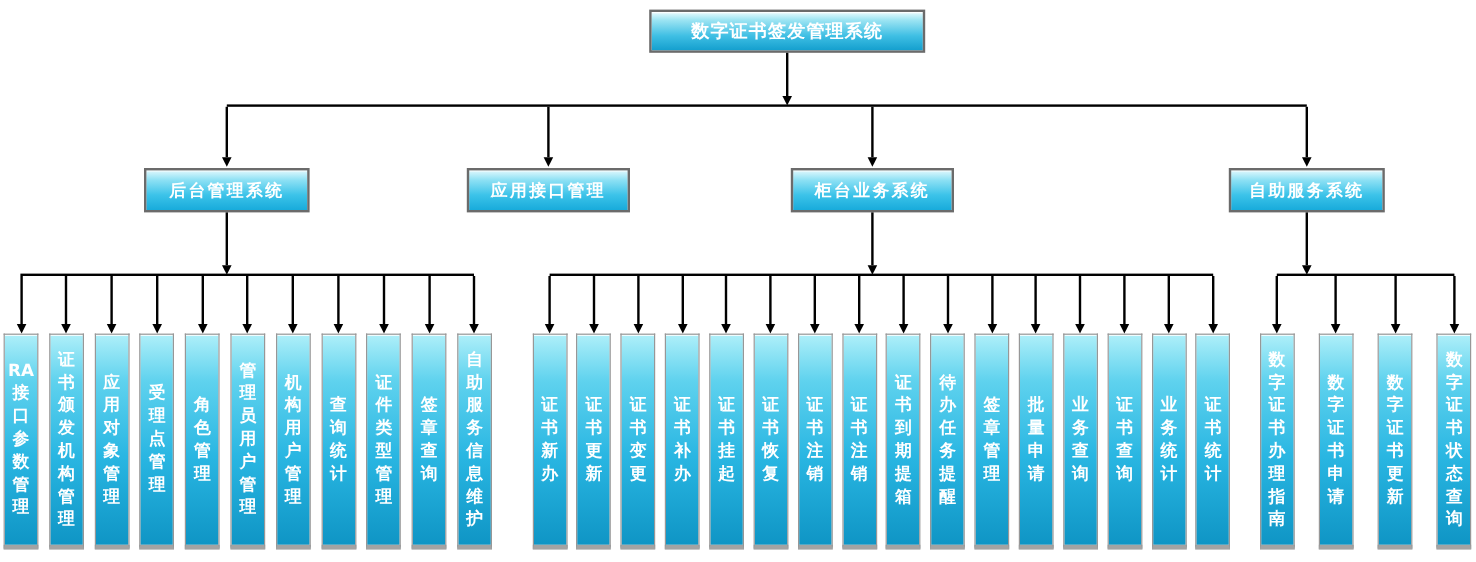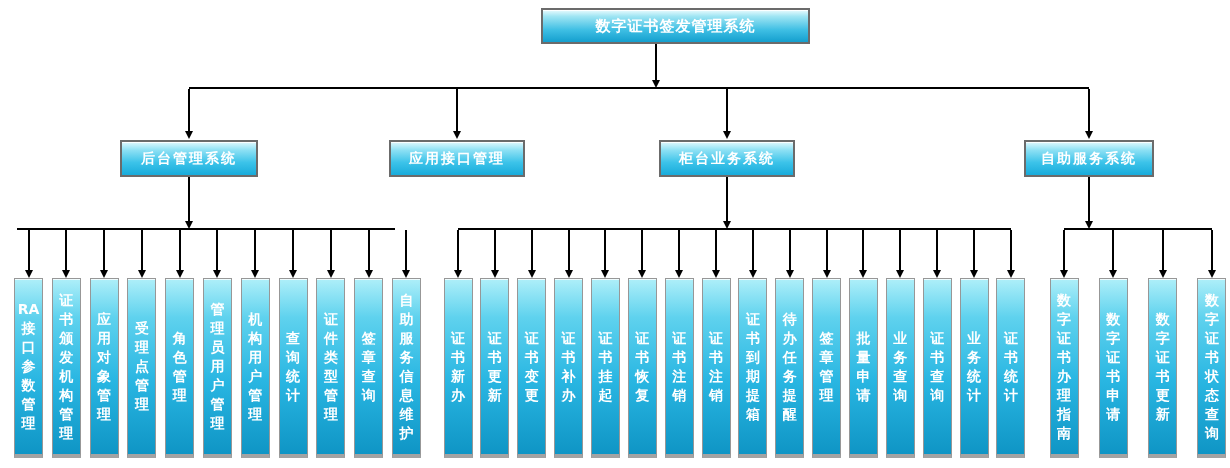--- a/index.html
+++ b/index.html
@@ -36,21 +36,21 @@
         border-left:4px solid transparent;border-right:4px solid transparent;border-top:8px solid #000;}
   .vlabel{display:flex;flex-direction:column;align-items:center;color:#fff;
         font-weight:bold;font-size:14px;}
   .vlabel span{display:block;line-height:19px;text-align:center;white-space:nowrap;}
 </style>
 </head>
 <body>
 
 <div class="canvas">
 
-  <div class="node root" style="left:541px;top:8px;width:269px;height:36px">
+  <div class="node root" style="left:541px;top:8px;width:230px;height:36px">
     <span>数字证书签发管理系统</span>
   </div>
 
   <div class="vline" style="left:655px;top:44px;height:36px"></div>
   <div class="tri" style="left:652px;top:80px"></div>
   <div class="hline" style="left:189px;top:87px;width:900px"></div>
 
   <div class="vline" style="left:188px;top:89px;height:42px"></div>
   <div class="tri" style="left:185px;top:131px"></div>
   <div class="vline" style="left:456px;top:89px;height:42px"></div>
@@ -78,21 +78,21 @@
   <div class="hline" style="left:17px;top:228px;width:378px"></div>
 
   <div class="vline" style="left:726px;top:177px;height:44px"></div>
   <div class="tri" style="left:723px;top:221px"></div>
   <div class="hline" style="left:458px;top:228px;width:553px"></div>
 
   <div class="vline" style="left:1088px;top:177px;height:44px"></div>
   <div class="tri" style="left:1085px;top:221px"></div>
   <div class="hline" style="left:1064px;top:228px;width:148px"></div>
 
-  <div class="group" style="left:14px;width:407px">
+  <div class="group" style="left:3px;width:407px">
     <div class="leaf">
         <span class="vlabel">
           <span>RA</span>
           <span>接</span>
           <span>口</span>
           <span>参</span>
           <span>数</span>
           <span>管</span>
           <span>理</span>
         </span>

